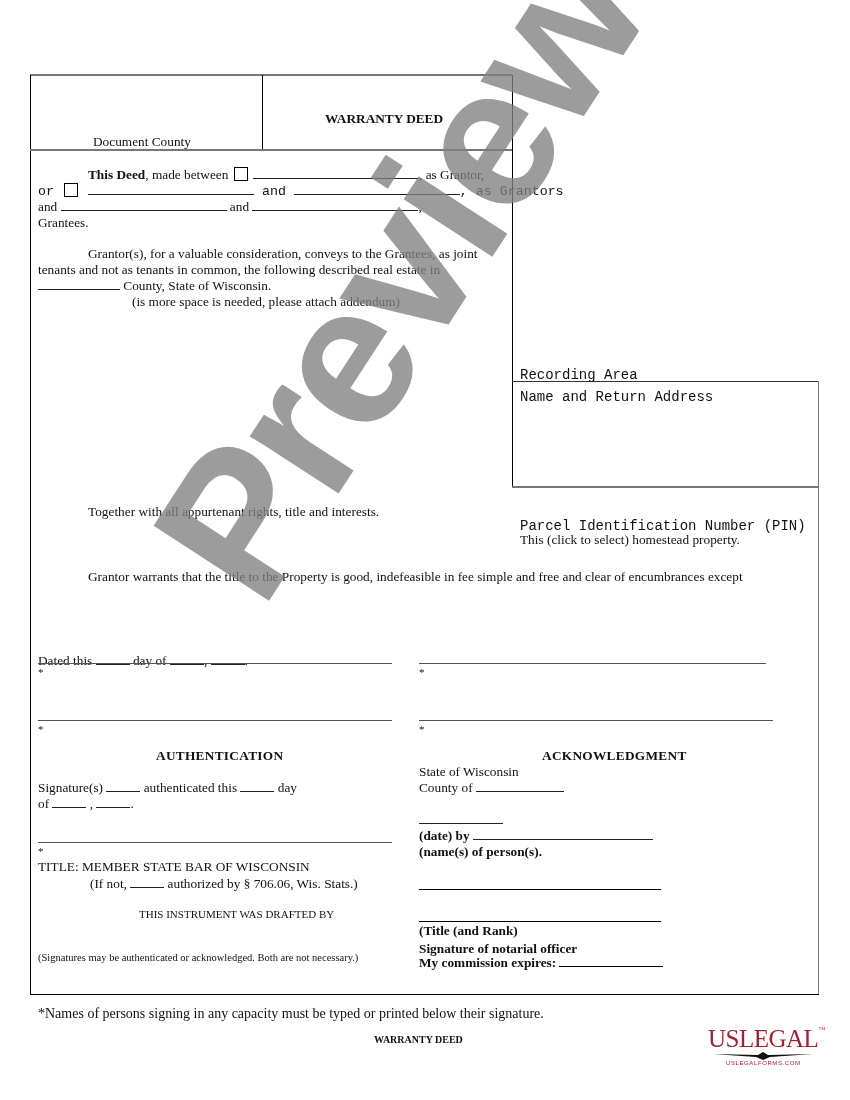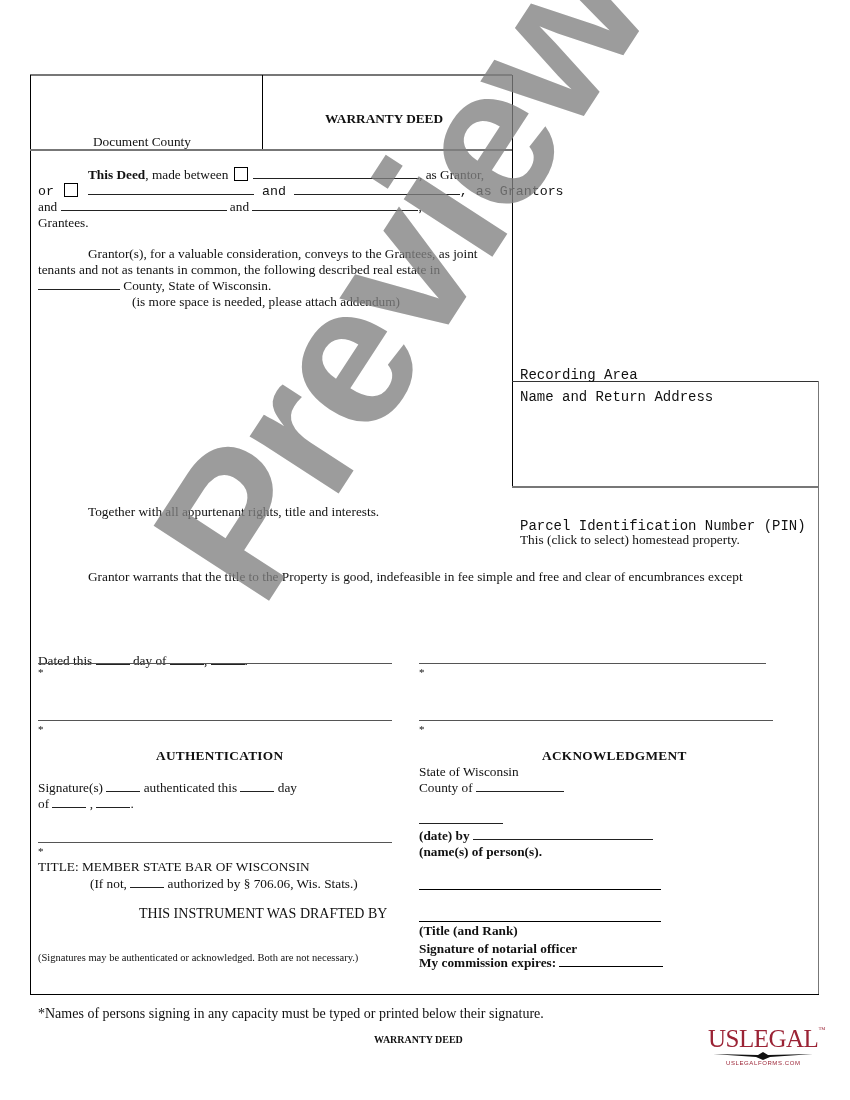--- a/index.html
+++ b/index.html
@@ -117,21 +117,21 @@
   <span class="blank" style="width:34px;"></span><span>.</span>
 </div>
 <div class="sigline" style="left:38px; top:842px; width:354px;"></div>
 <div class="star" style="left:38px; top:845px;">*</div>
 <div class="abs t13" style="left:38px; top:859px;">TITLE: MEMBER STATE BAR OF WISCONSIN</div>
 <div class="abs t13" style="left:90px; top:876px;">
   <span>(If not,</span>
   <span class="blank" style="width:34px;"></span>
   <span>authorized by § 706.06, Wis. Stats.)</span>
 </div>
-<div class="abs" style="left:139px; top:908px; font-size:14px; line-height:12px; white-space:nowrap;">THIS INSTRUMENT WAS DRAFTED BY</div>
+<div class="abs" style="left:139px; top:908px; font-size:11px; line-height:12px; white-space:nowrap;">THIS INSTRUMENT WAS DRAFTED BY</div>
 <div class="abs" style="left:38px; top:952px; font-size:10.5px; line-height:12px; white-space:nowrap;">(Signatures may be authenticated or acknowledged. Both are not necessary.)</div>
 
 <div class="abs t13 bold" style="left:542px; top:748px; letter-spacing:0.3px;">ACKNOWLEDGMENT</div>
 <div class="abs t13" style="left:419px; top:764px;">State of Wisconsin</div>
 <div class="abs t13" style="left:419px; top:780px;">
   <span>County of</span>
   <span class="blank" style="width:88px;"></span>
 </div>
 <div class="abs t13 bold" style="left:419px; top:812px;">
   <span class="blank" style="width:84px;"></span>

